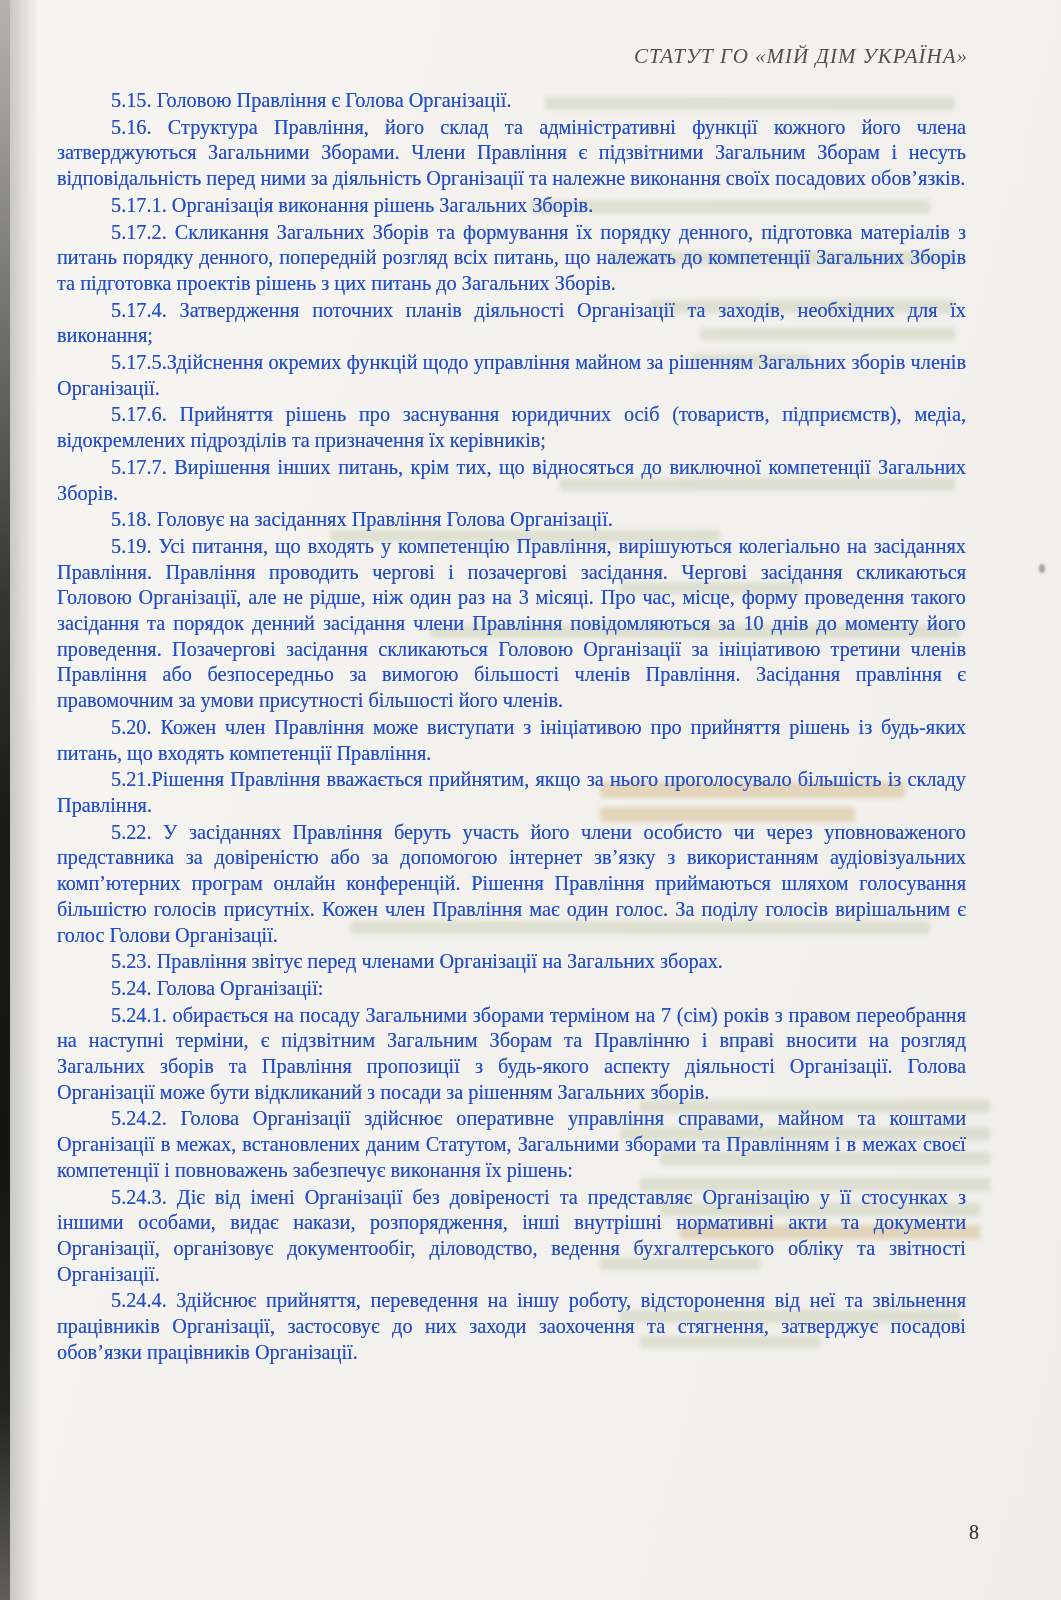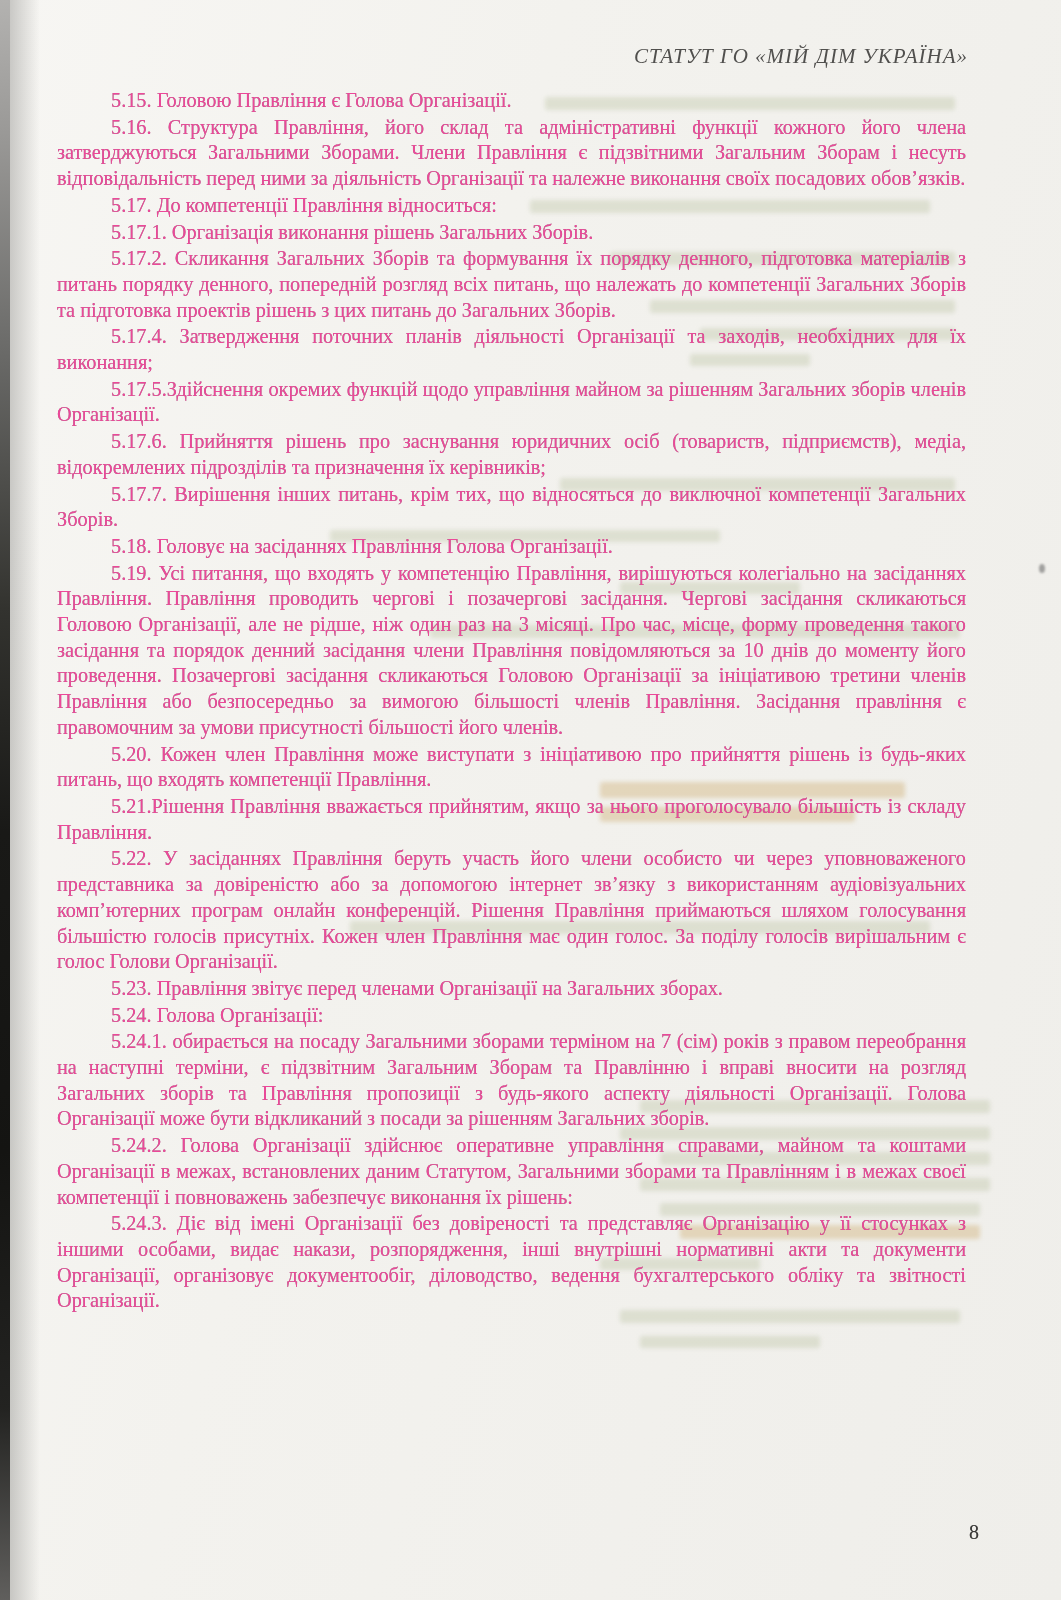--- a/index.html
+++ b/index.html
@@ -30,21 +30,21 @@
     font-size: 21px;
     letter-spacing: 1px;
     color: #504f4d;
     white-space: nowrap;
   }
 
   .content {
     position: absolute; left: 57px; top: 88px; width: 909px;
     font-size: 20.3px;
     line-height: 25.7px;
-    color: #ec4899;
+    color: #1d4ed8;
     text-align: justify;
     text-shadow: 0 0 0.5px rgba(45,44,42,0.55);
   }
   .content p { margin: 0 0 1px 0; text-indent: 54px; }
   .content b { font-weight: normal; }
 
   .page-number {
     position: absolute; left: 969px; top: 1521px;
     font-size: 20px; color: #3c3b39;
     text-shadow: 0 0 0.5px rgba(45,44,42,0.5);
@@ -95,34 +95,34 @@
   <div class="ghost" style="left:600px;top:1258px;width:160px;height:12px"></div>
   <div class="ghost" style="left:620px;top:1310px;width:340px;height:13px"></div>
   <div class="ghost" style="left:640px;top:1336px;width:180px;height:12px"></div>
   <div class="speck"></div>
 
   <div class="doc-header">СТАТУТ ГО «МІЙ ДІМ УКРАЇНА»</div>
 
   <div class="content">
     <p>5.15. Головою Правління є Голова Організації.</p>
     <p>5.16. Структура Правління, його склад та адміністративні функції кожного його члена затверджуються Загальними Зборами. Члени Правління є підзвітними Загальним Зборам і несуть відповідальність перед ними за діяльність Організації та належне виконання своїх посадових обов’язків.</p>
-    <p>5.17. До компетенції Правління відноситься:</p>
     <p>5.17.1. Організація виконання рішень Загальних Зборів.</p>
     <p>5.17.2. Скликання Загальних Зборів та формування їх порядку денного, підготовка матеріалів з питань порядку денного, попередній розгляд всіх питань, що належать до компетенції Загальних Зборів та підготовка проектів рішень з цих питань до Загальних Зборів.</p>
     <p>5.17.4. Затвердження поточних планів діяльності Організації та заходів, необхідних для їх виконання;</p>
     <p>5.17.5.Здійснення окремих функцій щодо управління майном за рішенням Загальних зборів членів Організації.</p>
     <p>5.17.6. Прийняття рішень про заснування юридичних осіб (товариств, підприємств), медіа, відокремлених підрозділів та призначення їх керівників;</p>
     <p>5.17.7. Вирішення інших питань, крім тих, що відносяться до виключної компетенції Загальних Зборів.</p>
     <p>5.18. Головує на засіданнях Правління Голова Організації.</p>
     <p>5.19. Усі питання, що входять у компетенцію Правління, вирішуються колегіально на засіданнях Правління. Правління проводить чергові і позачергові засідання. Чергові засідання скликаються Головою Організації, але не рідше, ніж один раз на 3 місяці. Про час, місце, форму проведення такого засідання та порядок денний засідання члени Правління повідомляються за 10 днів до моменту його проведення. Позачергові засідання скликаються Головою Організації за ініціативою третини членів Правління або безпосередньо за вимогою більшості членів Правління. Засідання правління є правомочним за умови присутності більшості його членів.</p>
     <p>5.20. Кожен член Правління може виступати з ініціативою про прийняття рішень із будь-яких питань, що входять компетенції Правління.</p>
     <p>5.21.Рішення Правління вважається прийнятим, якщо за нього проголосувало більшість із складу Правління.</p>
     <p>5.22. У засіданнях Правління беруть участь його члени особисто чи через уповноваженого представника за довіреністю або за допомогою інтернет зв’язку з використанням аудіовізуальних комп’ютерних програм онлайн конференцій. Рішення Правління приймаються шляхом голосування більшістю голосів присутніх. Кожен член Правління має один голос. За поділу голосів вирішальним є голос Голови Організації.</p>
     <p>5.23. Правління звітує перед членами Організації на Загальних зборах.</p>
     <p><span>5.24. </span><b>Голова Організації</b><span>:</span></p>
     <p>5.24.1. обирається на посаду Загальними зборами терміном на 7 (сім) років з правом переобрання на наступні терміни, є підзвітним Загальним Зборам та Правлінню і вправі вносити на розгляд Загальних зборів та Правління пропозиції з будь-якого аспекту діяльності Організації. Голова Організації може бути відкликаний з посади за рішенням Загальних зборів.</p>
     <p>5.24.2. Голова Організації здійснює оперативне управління справами, майном та коштами Організації в межах, встановлених даним Статутом, Загальними зборами та Правлінням і в межах своєї компетенції і повноважень забезпечує виконання їх рішень:</p>
     <p>5.24.3. Діє від імені Організації без довіреності та представляє Організацію у її стосунках з іншими особами, видає накази, розпорядження, інші внутрішні нормативні акти та документи Організації, організовує документообіг, діловодство, ведення бухгалтерського обліку та звітності Організації.</p>
+    <p>5.24.4. Здійснює прийняття, переведення на іншу роботу, відсторонення від неї та звільнення працівників Організації, застосовує до них заходи заохочення та стягнення, затверджує посадові обов’язки працівників Організації.</p>
   </div>
 
   <div class="page-number">8</div>
 
 </div>
 
 </body></html>

